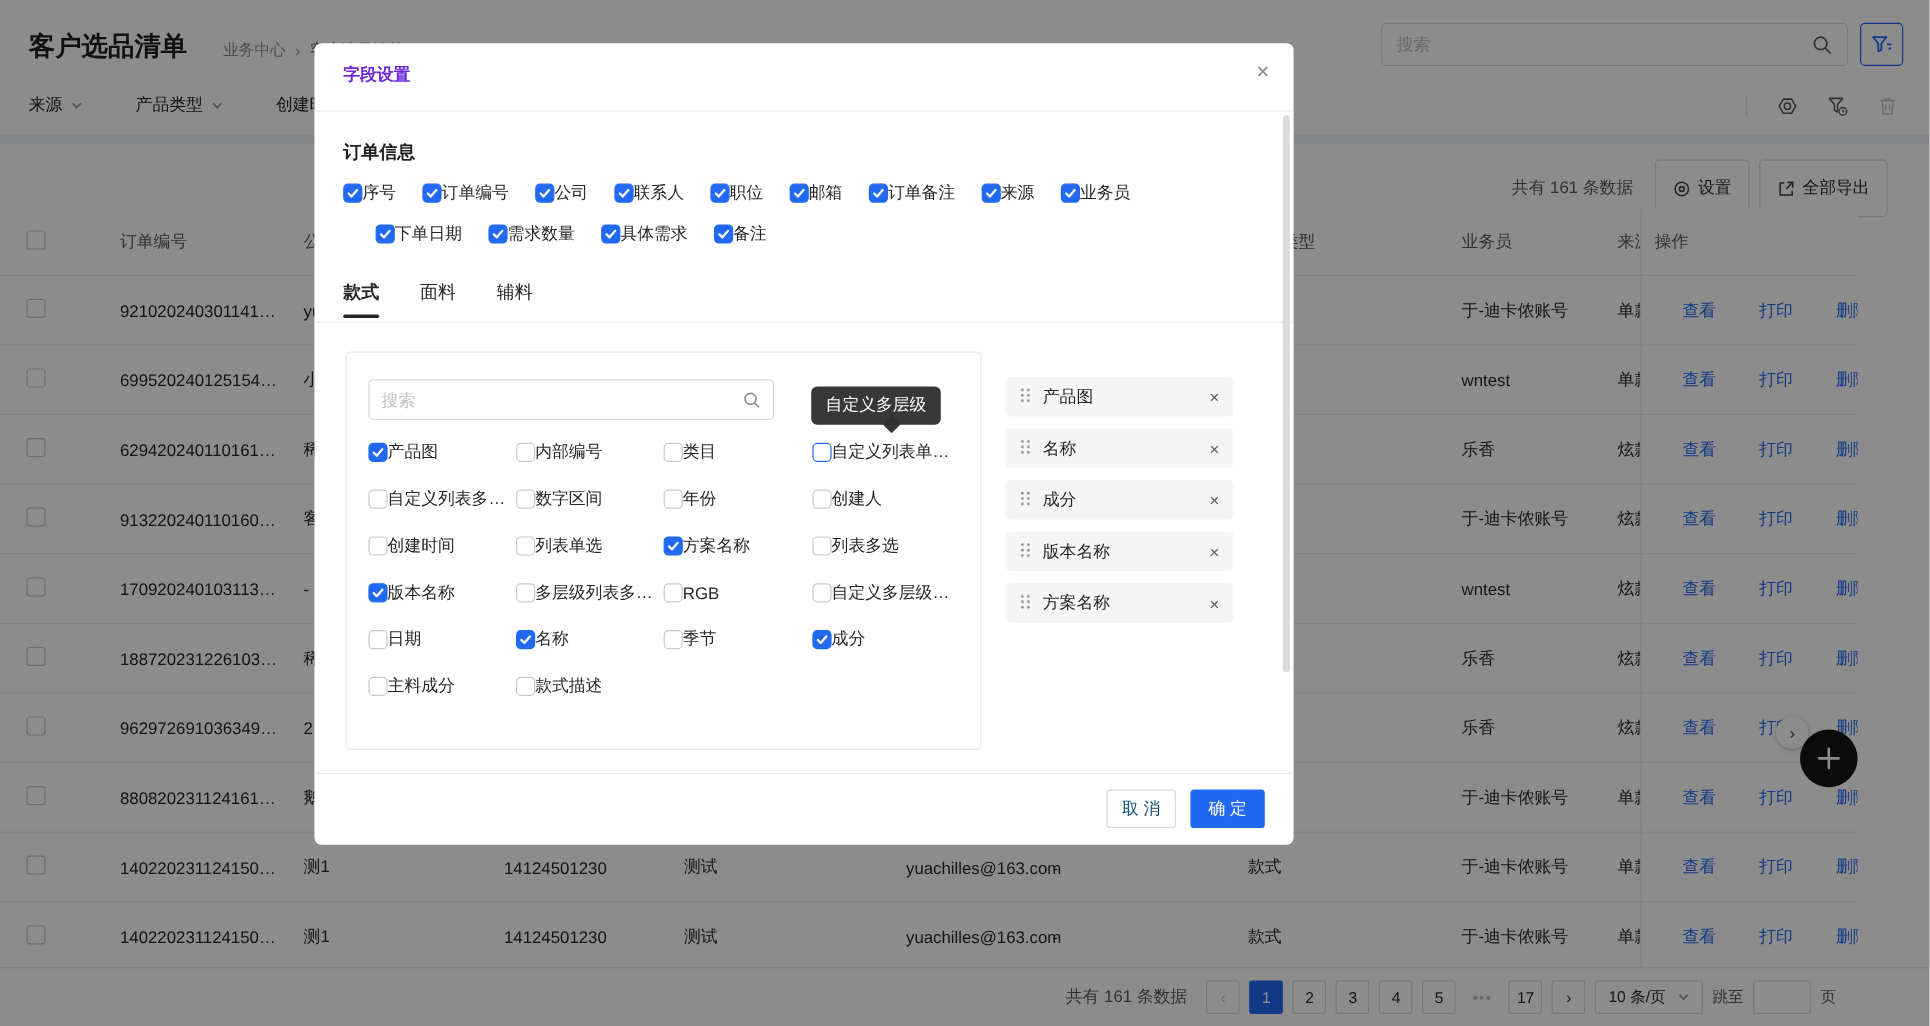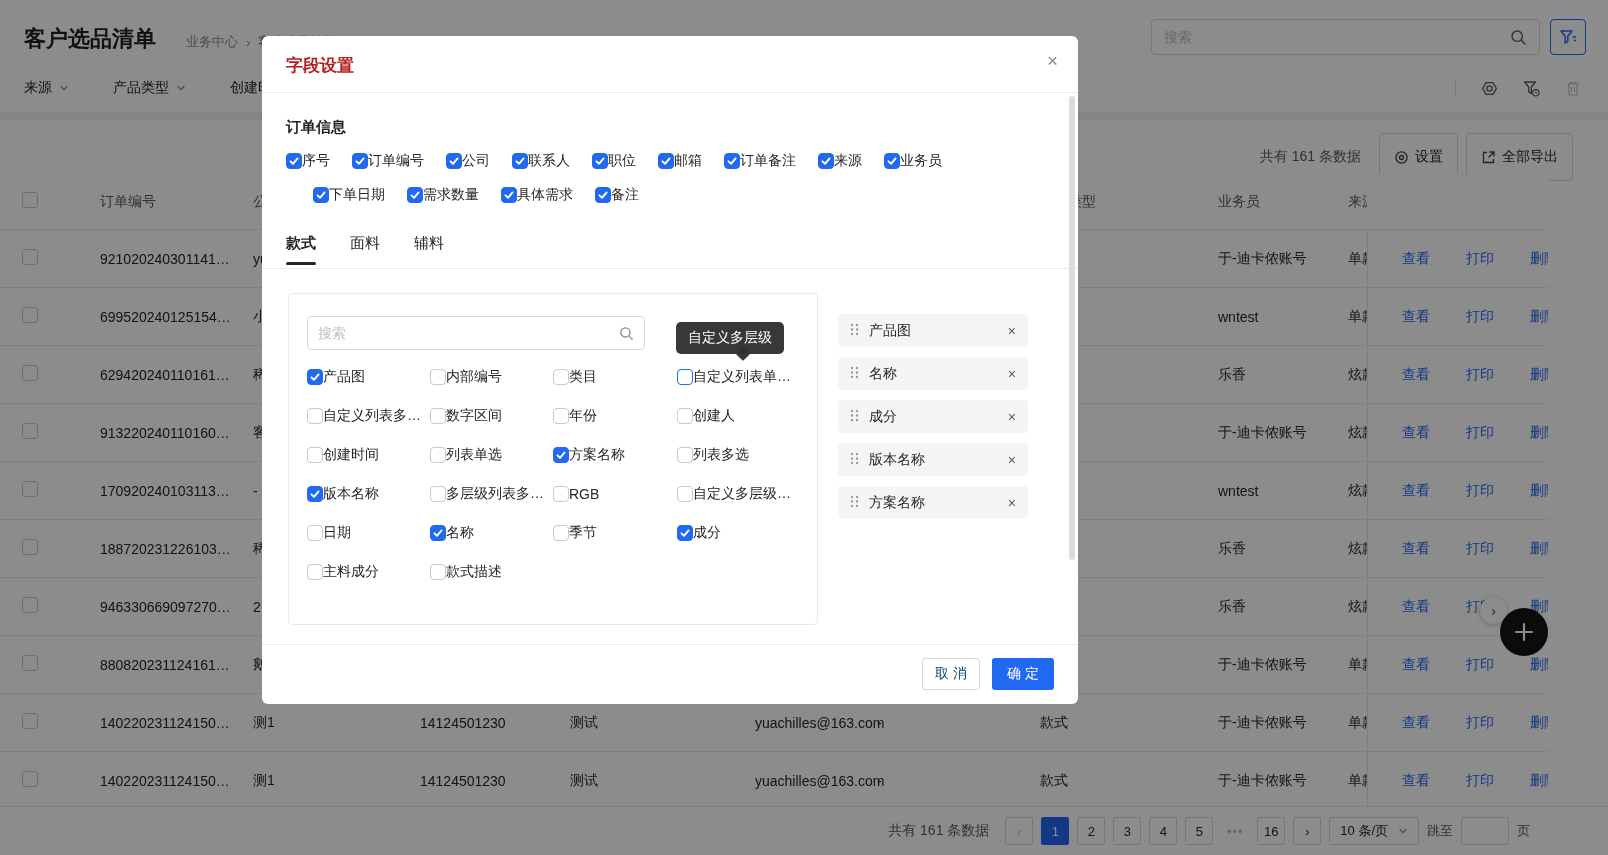--- a/index.html
+++ b/index.html
@@ -55,21 +55,21 @@
   .pg-jump input { width:48px; height:28px; border:1px solid #d9d9d9; border-radius:2px; outline:none; padding:0 6px; }
 
   
   #scroll-more { position:absolute; left:1480px; top:597px; width:27px; height:27px; border-radius:50%; background:#fff; box-shadow:0 1px 4px rgba(0,0,0,.25); display:flex; align-items:center; justify-content:center; font-size:14px; color:#434343; z-index:3; }
   #fab-add { position:absolute; left:1500px; top:608px; width:48px; height:48px; border-radius:50%; background:#141414; color:#fff; display:flex; align-items:center; justify-content:center; z-index:4; }
   #fab-add svg { display:block; }
 
   
   #overlay { position:absolute; inset:0; background:rgba(0,0,0,0.45); z-index:10; }
   #modal { position:absolute; left:262px; top:36px; width:816px; height:668px; background:#fff; border-radius:6px; z-index:20; }
-  #modal-title { position:absolute; left:24px; top:18px; font-size:17px; font-weight:700; color:#b91c1c; }
+  #modal-title { position:absolute; left:24px; top:18px; font-size:14px; font-weight:700; color:#6d28d9; }
   #modal-close { position:absolute; right:20px; top:15px; font-size:19px; color:#8c8c8c; cursor:pointer; line-height:1; }
   .m-divider-top { position:absolute; left:0; top:56px; width:100%; border-top:1px solid #ececec; }
   #section-order-title { position:absolute; left:24px; top:82px; font-size:15px; font-weight:700; color:#1f1f1f; }
   .cb-row { position:absolute; left:24px; display:flex; gap:22px; align-items:center; }
   #order-row-1 { top:116px; }
   #order-row-2 { top:150px;padding-left:27px; }
   .cb { display:flex; align-items:center; gap:0; font-size:14px; color:#262626; cursor:pointer; white-space:nowrap; }
   .cb .box { width:16px; height:16px; border-radius:4px; border:1px solid #c9c9c9; background:#fff; display:flex; align-items:center; justify-content:center; flex:0 0 auto; }
   .cb .box.checked { background:#2269f2; border-color:#2269f2; }
   .cb .box.hover { border-color:#2269f2; }
@@ -210,20 +210,23 @@
           <div class="cell check"><span class="cbx"></span></div>
           <div class="cell">订单编号</div>
           <div class="cell">公司</div>
           <div class="cell">联系人</div>
           <div class="cell">职位</div>
           <div class="cell">邮箱</div>
           <div class="cell">订单备注</div>
           <div class="cell">产品类型</div>
           <div class="cell">业务员</div>
           <div class="cell clip">来源</div>
+          <div class="cell actions">
+            <span>操作</span>
+          </div>
         </div>
         <div class="trow body-row">
           <div class="cell check"><span class="cbx"></span></div>
           <div class="cell">921020240301141…</div>
           <div class="cell">yu</div>
           <div class="cell"></div>
           <div class="cell"></div>
           <div class="cell"></div>
           <div class="cell"></div>
           <div class="cell">款式</div>
@@ -315,21 +318,21 @@
           <div class="cell">乐香</div>
           <div class="cell clip">炫款</div>
           <div class="cell actions">
             <a>查看</a>
             <a>打印</a>
             <a>删除</a>
           </div>
         </div>
         <div class="trow body-row">
           <div class="cell check"><span class="cbx"></span></div>
-          <div class="cell">946330669097270…</div>
+          <div class="cell">962972691036349…</div>
           <div class="cell">2</div>
           <div class="cell"></div>
           <div class="cell"></div>
           <div class="cell"></div>
           <div class="cell"></div>
           <div class="cell">款式</div>
           <div class="cell">乐香</div>
           <div class="cell clip">炫款</div>
           <div class="cell actions">
             <a>查看</a>
@@ -392,21 +395,21 @@
     <div id="list-footer">
       <div id="pagination">
           <span class="pg-total">共有 161 条数据</span>
           <span class="pg-item disabled">‹</span>
           <span class="pg-item active">1</span>
           <span class="pg-item">2</span>
           <span class="pg-item">3</span>
           <span class="pg-item">4</span>
           <span class="pg-item">5</span>
           <span class="pg-item dots">•••</span>
-          <span class="pg-item">16</span>
+          <span class="pg-item">17</span>
           <span class="pg-item">›</span>
           <span class="pg-size">
             <span>10 条/页</span>
             <span style="color:#8c8c8c;display:flex;">
               <svg width="10" height="10" viewBox="0 0 10 10">
                 <path d="M2 3.5 L5 6.6 L8 3.5" fill="none" stroke="currentColor" stroke-width="1.3" stroke-linecap="round"></path>
               </svg>
             </span>
           </span>
           <span class="pg-jump">

